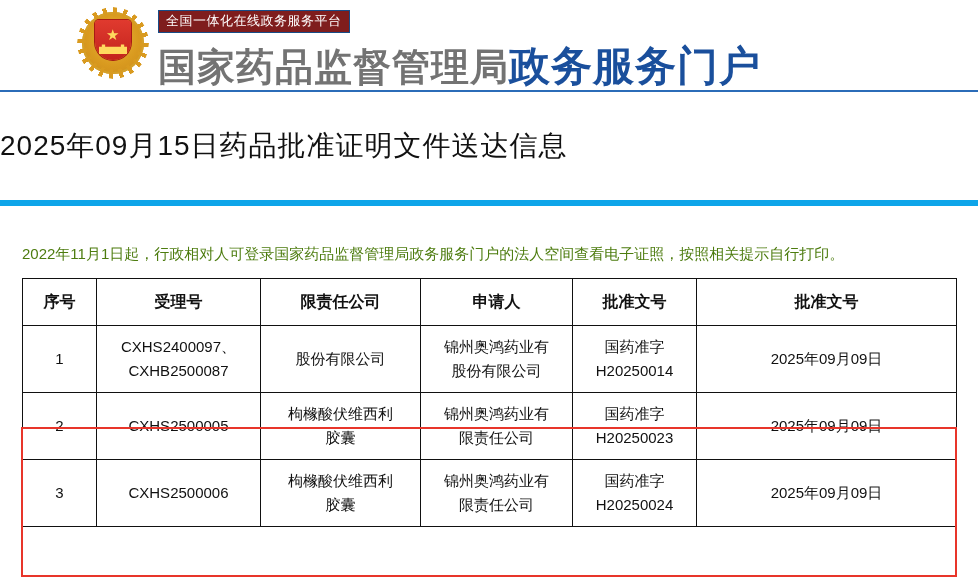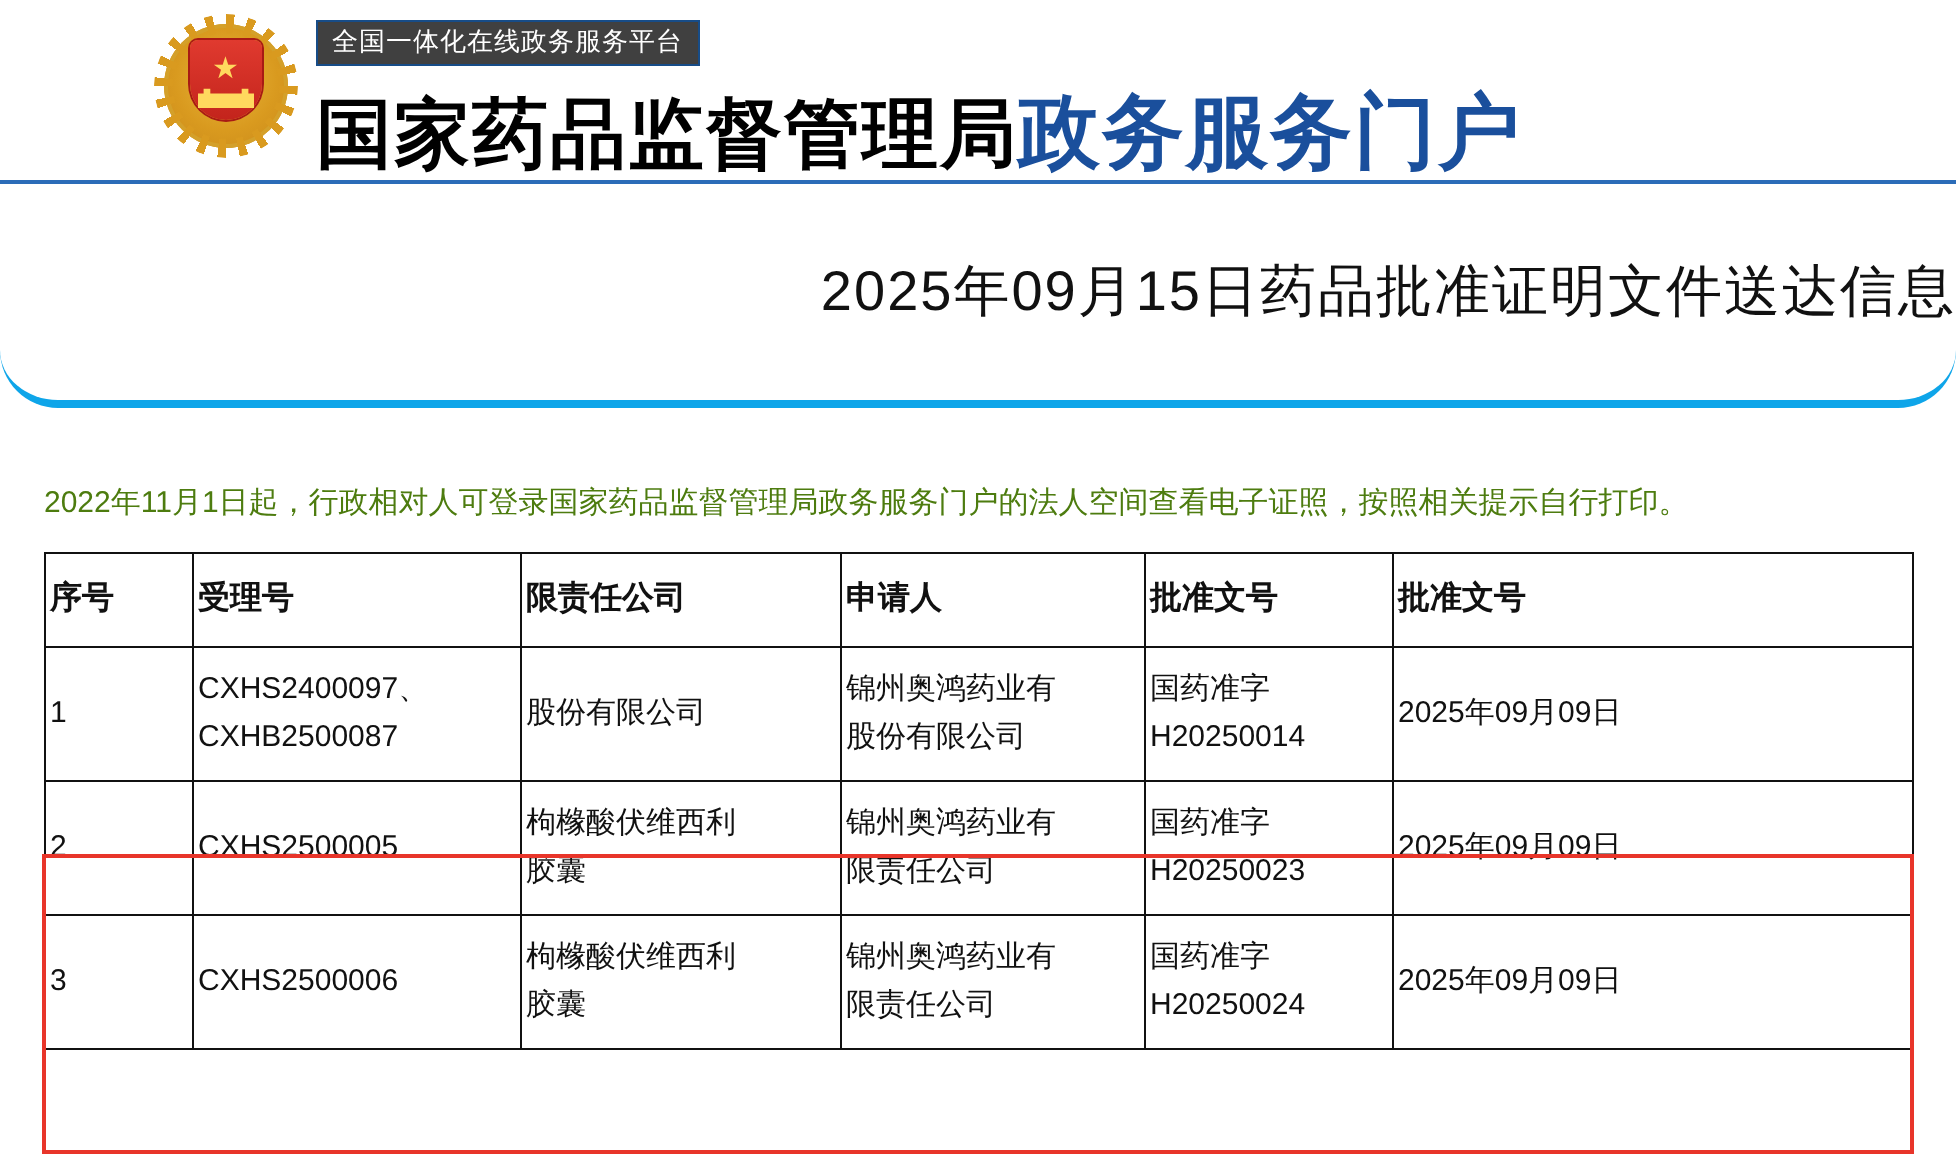--- a/index.html
+++ b/index.html
@@ -75,55 +75,54 @@
     position: absolute;
     left: 19px; top: 34px;
     width: 28px; height: 12px;
     background: #ffd95e;
     clip-path: polygon(0 40%, 10% 40%, 10% 20%, 22% 20%, 22% 40%, 78% 40%, 78% 20%, 90% 20%, 90% 40%, 100% 40%, 100% 100%, 0 100%);
   }
 
   .titles { padding-top: 2px; }
   .platform-tag {
     display: inline-block;
-    background: #404040;
+    background: #7f1d1d;
     color: #ffffff;
     font-size: 13px;
     line-height: 18px;
     padding: 1px 7px 2px 7px;
     letter-spacing: 0.5px;
     border: 1px solid #174c87;
   }
   .main-title {
     margin-top: 6px;
     white-space: nowrap;
   }
   .main-title .t1 {
     font-family: Liberation Sans, sans-serif;
     font-size: 38px;
     font-weight: bold;
-    color: #000000;
+    color: #737373;
     letter-spacing: 1px;
   }
   .main-title .t2 {
     font-family: "DejaVu Sans", "Liberation Sans", sans-serif;
     font-size: 41px;
     font-weight: bold;
     color: #1a4f9c;
     letter-spacing: 1px;
   }
 
   
   .page-title-wrap {
     height: 108px;
     display: flex;
     align-items: center;
-    justify-content: flex-end;
-    border-bottom: 4px solid #0ea5e9;
-    border-radius: 29px;
+    justify-content: flex-start;
+    border-bottom: 6px solid #0ea5e9;
   }
   .page-title {
     font-size: 28px;
     color: #111111;
     letter-spacing: 1px;
     white-space: nowrap;
   }
 
   
   .content {
@@ -137,21 +136,21 @@
     white-space: nowrap;
   }
 
   table.grid {
     border-collapse: collapse;
     width: 934px;
     table-layout: fixed;
   }
   table.grid th, table.grid td {
     border: 1px solid #111111;
-    text-align: left;
+    text-align: center;
     vertical-align: middle;
     font-size: 15px;
     color: #111111;
     padding: 4px 2px;
     line-height: 24px;
   }
   table.grid th {
     height: 38px;
     font-weight: bold;
     font-size: 16px;

